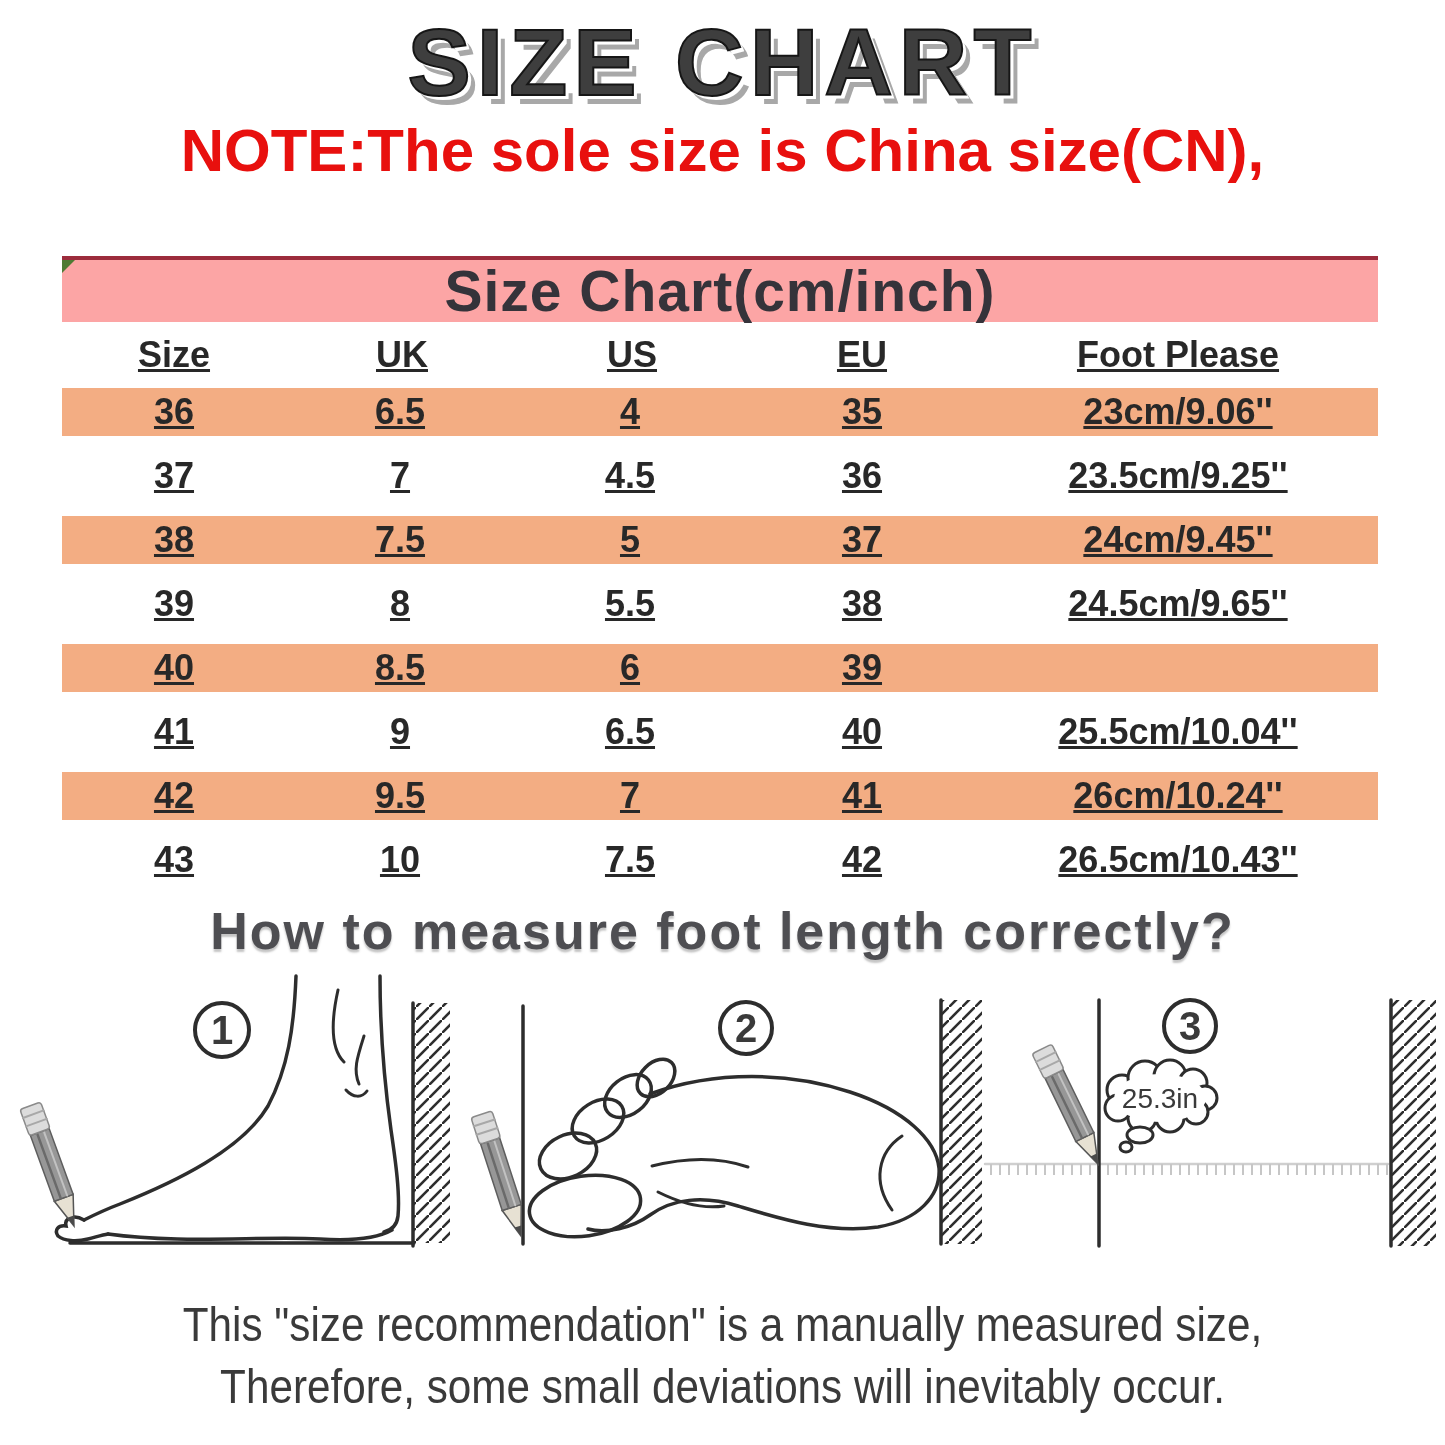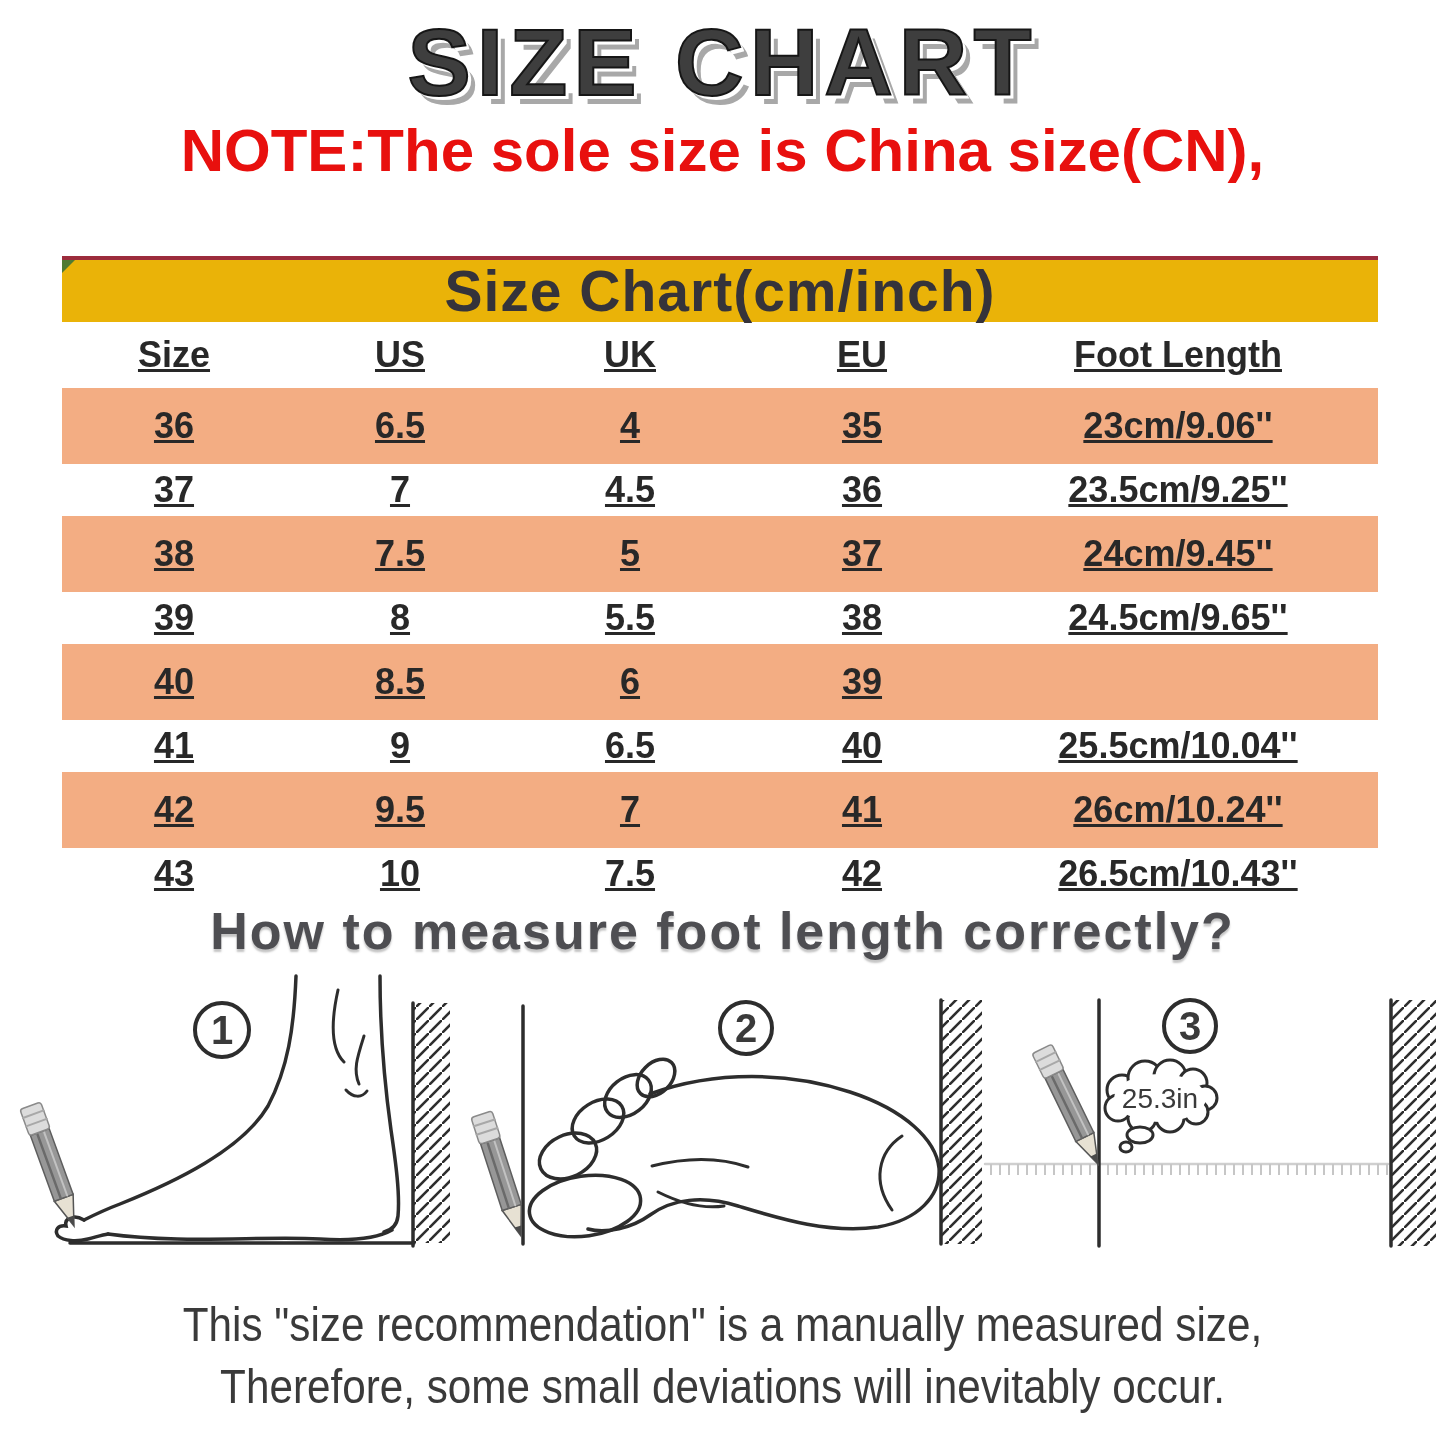--- a/index.html
+++ b/index.html
@@ -13,33 +13,33 @@
   .main-title{
     top:8px;font-size:95px;font-weight:bold;letter-spacing:6px;
     color:#3e3e3e;-webkit-text-stroke:2px #161616;
     text-shadow:4px 4px 0 #ffffff, 8px 9px 0 #a8a8a8;
     white-space:nowrap;
   }
   .note1{top:116px;font-size:60px;font-weight:bold;color:#e8100e;white-space:nowrap;}
   .note2{top:182px;font-size:49px;font-weight:bold;color:#e8100e;white-space:nowrap;}
 
   .banner{
-    top:256px;left:62px;width:1316px;height:62px;background:#eab308;
+    top:256px;left:62px;width:1316px;height:62px;background:#fca5a5;
     border-top:4px solid #9c2c3c;text-align:center;
   }
   .banner-text{
     line-height:62px;font-size:57px;font-weight:bold;color:#35333a;letter-spacing:1px;
   }
   .banner-corner{
     position:absolute;top:0;left:0;width:0;height:0;
     border-top:13px solid #4f7a33;border-right:13px solid transparent;
   }
 
   .trow{
-    position:absolute;left:62px;width:1316px;height:76px;
+    position:absolute;left:62px;width:1316px;height:48px;
     display:flex;align-items:center;
   }
   .thead-row{top:322px;height:66px;}
   .tcell{
     text-align:center;font-size:36px;font-weight:bold;color:#282828;white-space:nowrap;text-decoration:underline;
   }
   .c0{width:224px;} .c1{width:228px;} .c2{width:232px;} .c3{width:232px;} .c4{width:400px;}
   .orange{background:#f3ad83;}
 
   .measure-heading{
@@ -64,24 +64,24 @@
 
   <div class="abs center note1">NOTE:The sole size is China size(CN),</div>
 
   <div class="abs banner">
     <div class="banner-corner"></div>
     <div class="banner-text">Size Chart(cm/inch)</div>
   </div>
 
   <div class="trow thead-row">
     <div class="tcell c0">Size</div>
+    <div class="tcell c2">UK</div>
     <div class="tcell c1">US</div>
-    <div class="tcell c2">UK</div>
     <div class="tcell c3">EU</div>
-    <div class="tcell c4">Foot Length</div>
+    <div class="tcell c4">Foot Please</div>
   </div>
 
   <div class="trow orange" style="top:388px">
     <div class="tcell c0">36</div>
     <div class="tcell c1">6.5</div>
     <div class="tcell c2">4</div>
     <div class="tcell c3">35</div>
     <div class="tcell c4">23cm/9.06''</div>
   </div>
   <div class="trow" style="top:452px">

